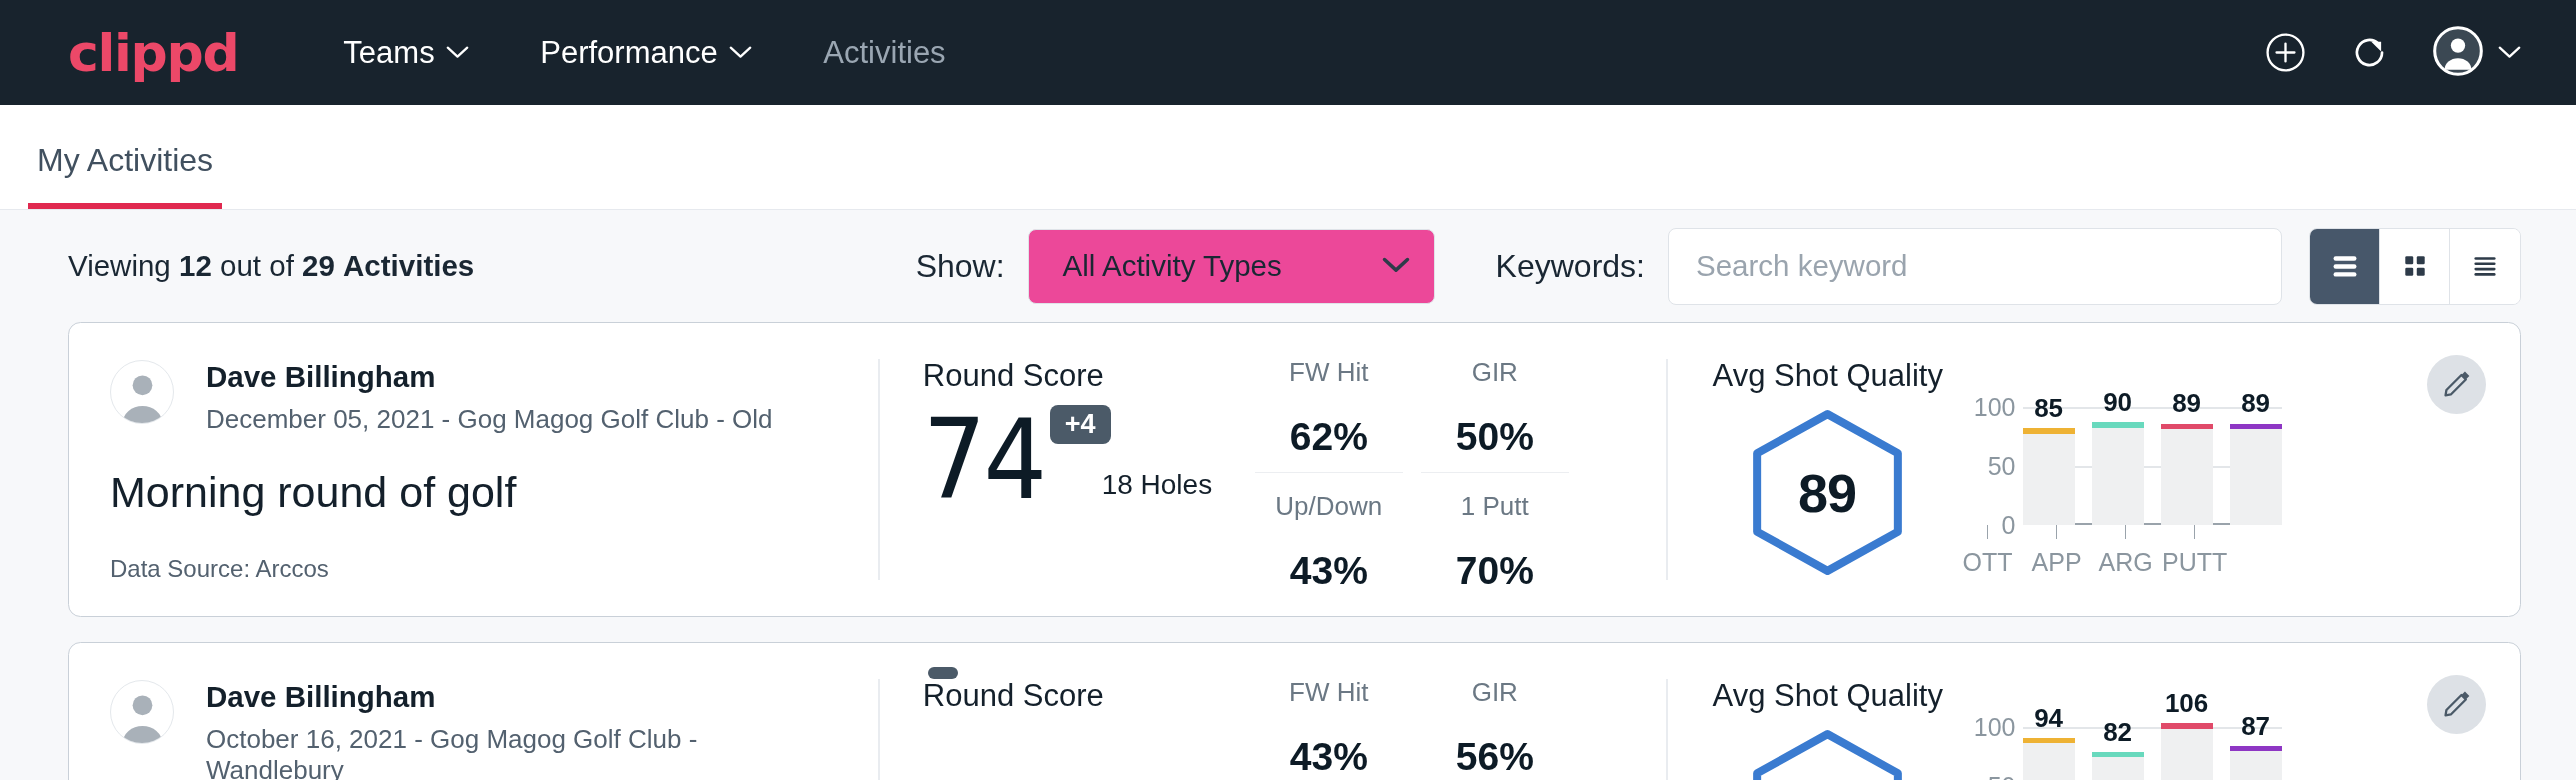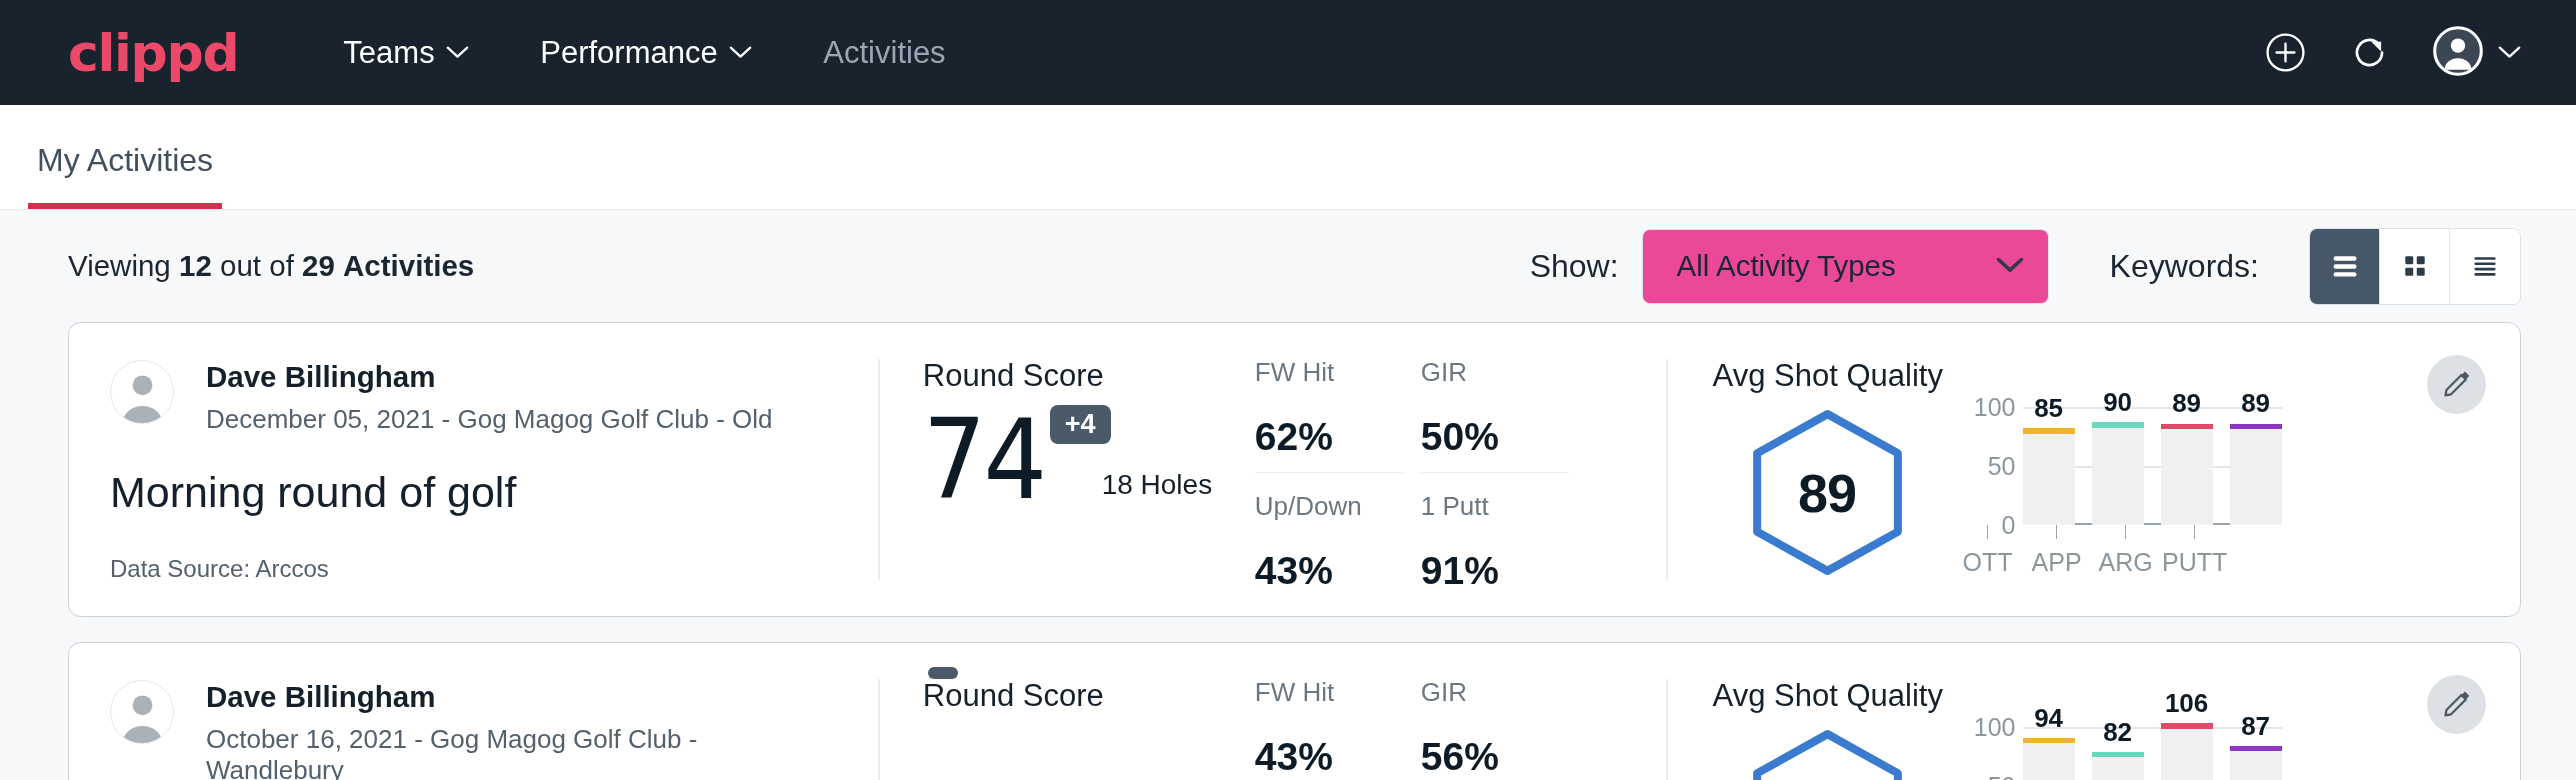--- a/index.html
+++ b/index.html
@@ -111,21 +111,21 @@
     font-size:111px; font-weight:400; color:#0d1b26; line-height:0.88;
     letter-spacing:-2.7px; font-family:"DejaVu Sans Condensed","Liberation Sans",sans-serif;
   }
   .badge{
     background:#4b5a68; color:#fff; font-size:27px; font-weight:700;
     border-radius:8px; padding:6.2px 15px; line-height:1;
     position:relative; top:-64px; left:5.4px;
   }
   .holes{ font-size:28px; color:#14202b; margin-left:-3.6px; padding-bottom:7.1px; }
 
-  .col-stats{ width:411px; padding:36px 15px 0 0; flex:none; display:flex; }
+  .col-stats{ width:411px; padding:36px 15px 0 0; flex:none; display:flex;text-align:center; }
   .statcol{ width:148px; }
   .statcol + .statcol{ margin-left:18px; }
   .stat{ padding-bottom:16px; }
   .stat.top{ border-bottom:1.8px solid #eceef1; margin-bottom:19.6px; }
   .stat .k{ font-size:26px; color:#6b7884; line-height:1; }
   .stat .v{ font-size:39px; font-weight:700; color:#0d1b26; margin-top:32px; line-height:1; }
 
   .col-quality{ flex:1; padding:37px 0 0 45px; position:relative; }
   .qwrap{ display:flex; align-items:flex-start; margin-top:16px; }
   .hex{ width:155px; height:171px; position:relative; flex:none; margin-left:37px; }
@@ -245,20 +245,23 @@
     <div class="select">
       <span class="val">All Activity Types</span>
       <span class="sc">
         <svg width="30" height="19.6" viewBox="0 0 34 22">
             <path d="M4 5 L17 17 L30 5" fill="none" stroke="#2e3b49" stroke-width="4" stroke-linecap="round" stroke-linejoin="round"></path>
           </svg>
       </span>
     </div>
 
     <span class="kwlabel">Keywords:</span>
+    <div class="searchbox">
+      <input type="text" placeholder="Search keyword" style="">
+    </div>
 
     <div class="viewtoggle">
       <div class="vt active">
         <svg width="36" height="30" viewBox="0 0 40 34">
           <rect x="7" y="6" width="26" height="5" rx="2.5" fill="#ffffff"></rect>
           <rect x="7" y="15" width="26" height="5" rx="2.5" fill="#ffffff"></rect>
           <rect x="7" y="24" width="26" height="5" rx="2.5" fill="#ffffff"></rect>
         </svg>
       </div>
       <div class="vt">
@@ -324,21 +327,21 @@
           <div class="v">43%</div>
         </div>
       </div>
       <div class="statcol">
         <div class="stat top">
           <div class="k">GIR</div>
           <div class="v">50%</div>
         </div>
         <div class="stat">
           <div class="k">1 Putt</div>
-          <div class="v">91%</div>
+          <div class="v">70%</div>
         </div>
       </div>
     </div>
 
     <div class="divider"></div>
 
     <div class="col-quality">
       <div class="sechead">Avg Shot Quality</div>
       <div class="qwrap">
         <div class="hex">

